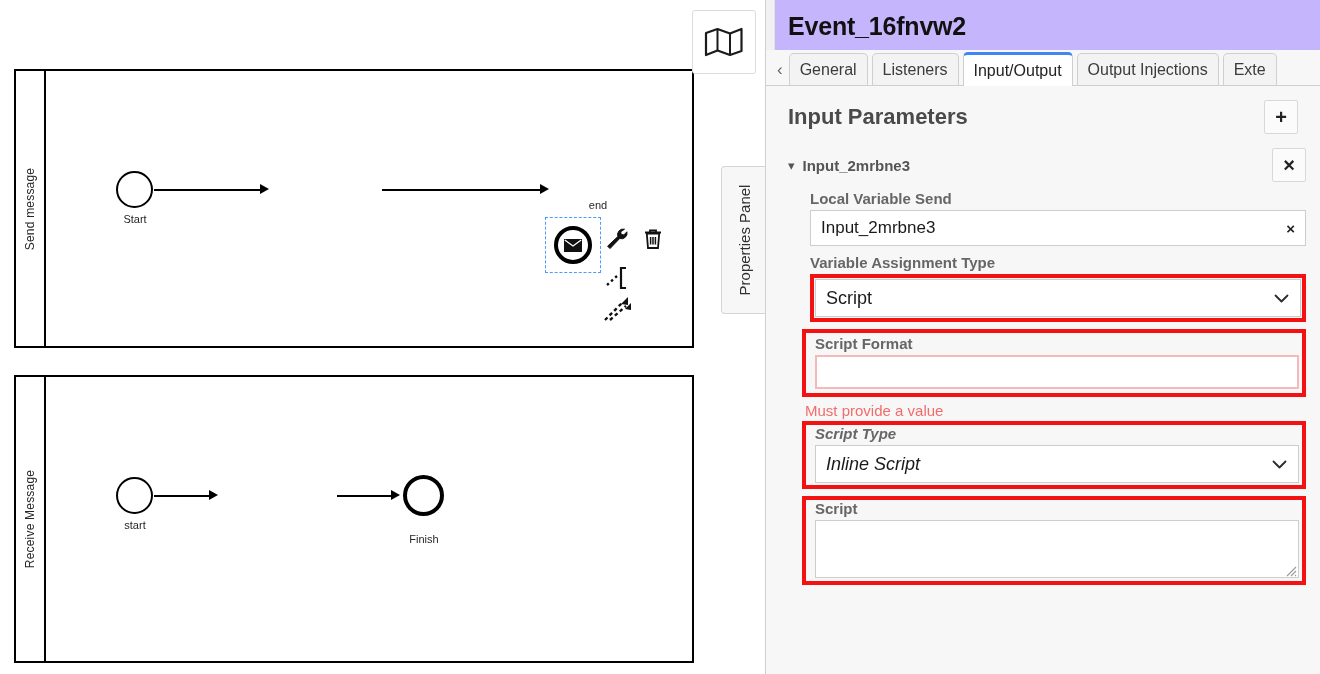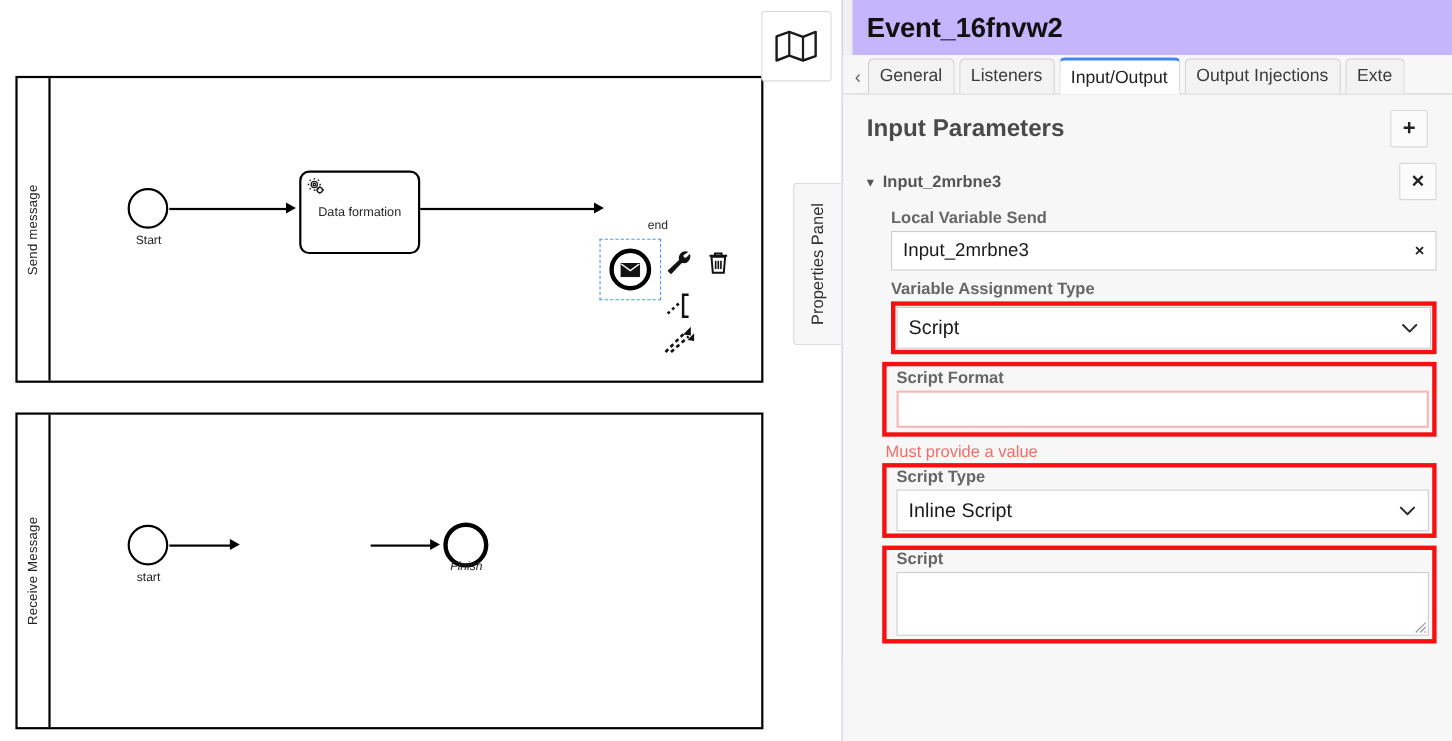--- a/index.html
+++ b/index.html
@@ -325,35 +325,20 @@
         <div class="pool-title">Send message</div>
       </div>
       <div class="pool-body">
 
         <div class="event start" style="left:70px; top:100px; width:37px; height:37px;"></div>
         <div class="ev-label" style="left:54px; top:142px; width:70px;">Start</div>
 
         <div class="flow" style="left:108px; top:118px; width:108px;"></div>
         <div class="arrowhead" style="left:214px; top:113px;"></div>
 
-        <div class="task" style="left:226px; top:84px; width:110px; height:76px;">
-          <span class="task-icon">
-            <svg width="20" height="20" viewBox="0 0 22 22">
-              <g fill="none" stroke="#1b1b1b" stroke-width="1.3">
-                <circle cx="8.5" cy="8.5" r="3.1"></circle>
-                <circle cx="8.5" cy="8.5" r="1.25"></circle>
-                <path d="M8.5 3.4 V1.9 M8.5 15.1 V13.6 M3.4 8.5 H1.9 M15.1 8.5 H13.6
-                         M4.9 4.9 L3.8 3.8 M12.1 12.1 L13.2 13.2 M12.1 4.9 L13.2 3.8 M4.9 12.1 L3.8 13.2"></path>
-                <circle cx="14" cy="14" r="2.6"></circle>
-                <path d="M14 10.8 V9.7 M14 18.3 V17.2 M10.8 14 H9.7 M18.3 14 H17.2"></path>
-              </g>
-            </svg>
-          </span>
-          <span class="task-label">Data formation</span>
-        </div>
 
         <div class="flow" style="left:336px; top:118px; width:160px;"></div>
         <div class="arrowhead" style="left:494px; top:113px;"></div>
 
         <div class="ev-label" style="left:517px; top:128px; width:70px;">end</div>
         <div class="selection-box" style="left:499px; top:146px; width:56px; height:56px;"></div>
         <div class="event msgend" style="left:508px; top:155px; width:38px; height:38px;">
           <svg width="18" height="13" viewBox="0 0 18 13">
             <rect x="0.5" y="0.5" width="17" height="12" fill="#111" stroke="#111"></rect>
             <path d="M0.8 1 L9 7 L17.2 1" fill="none" stroke="#fff" stroke-width="1.3"></path>
@@ -403,21 +388,21 @@
         <div class="ev-label" style="left:54px; top:142px; width:70px;">start</div>
 
         <div class="flow" style="left:108px; top:118px; width:57px;"></div>
         <div class="arrowhead" style="left:163px; top:113px;"></div>
 
 
         <div class="flow" style="left:291px; top:118px; width:56px;"></div>
         <div class="arrowhead" style="left:345px; top:113px;"></div>
 
         <div class="event end" style="left:357px; top:98px; width:41px; height:41px;"></div>
-        <div class="ev-label" style="left:343px; top:132px; width:70px;font-style:italic;">Finish</div>
+        <div class="ev-label" style="left:343px; top:156px; width:70px;">Finish</div>
 
       </div>
     </div>
 
 
     <div id="panel-handle">
       <span>Properties Panel</span>
     </div>
   </div>
 
@@ -479,21 +464,21 @@
         <div class="hl" style="padding:2px 3px 4px 9px;">
           <div class="field-label">Script Format</div>
           <div class="err-input">
             <span></span>
           </div>
         </div>
         <div class="err-msg">Must provide a value</div>
       </div>
 
       <div class="field" style="padding-top:2px; padding-left:14px;">
-        <div class="hl" style="padding:0 3px 2px 9px;">
+        <div class="hl" style="padding:0 3px 2px 9px;font-style:italic;">
           <div class="field-label">Script Type</div>
           <div class="select-input">
             <span>Inline Script</span>
             <span class="chev-down">
               <svg width="15" height="10" viewBox="0 0 15 10">
                 <path d="M1.5 2 L7.5 8 L13.5 2" fill="none" stroke="#2b2b2b" stroke-width="1.8" stroke-linecap="round" stroke-linejoin="round"></path>
               </svg>
             </span>
           </div>
         </div>

